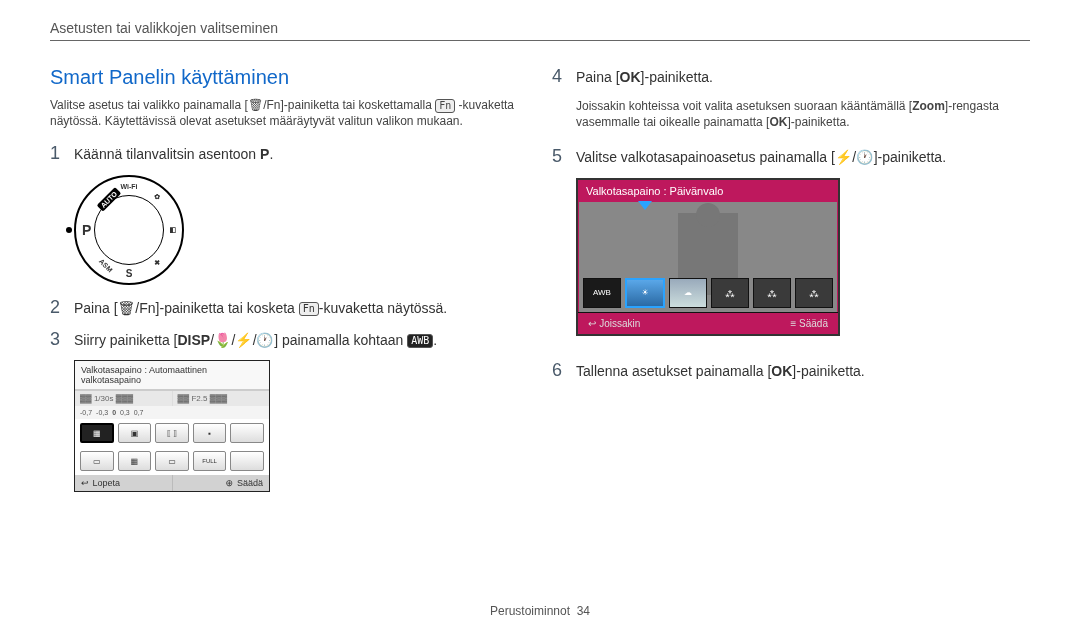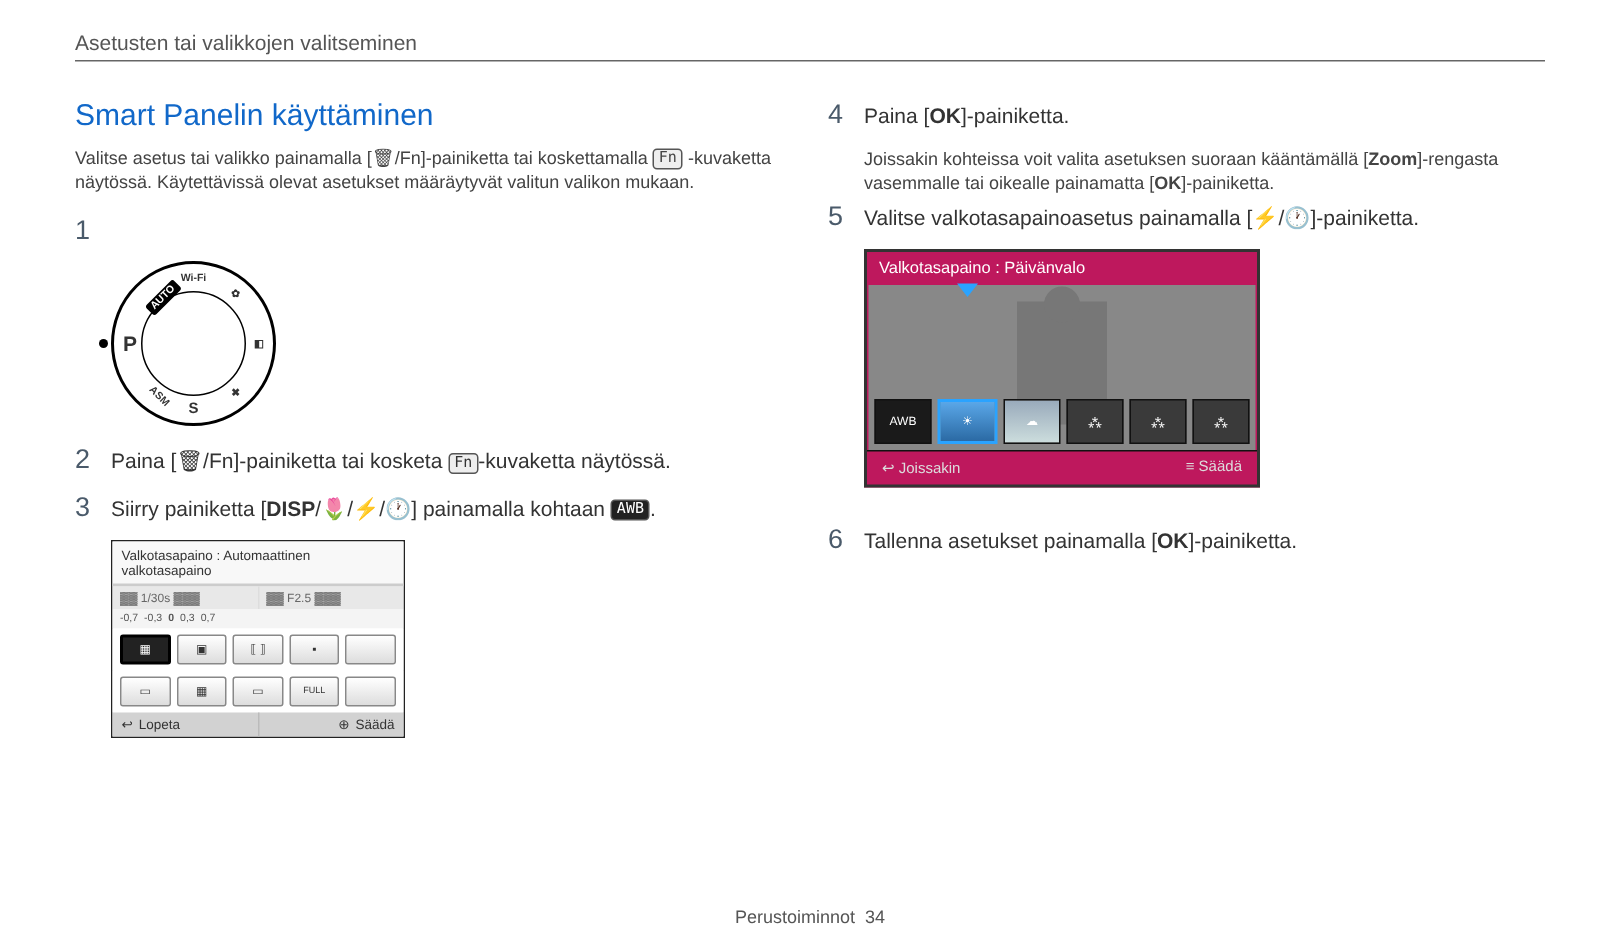--- a/index.html
+++ b/index.html
@@ -74,21 +74,21 @@
     font-size: 18px;
     font-weight: 300;
     min-width: 14px;
   }
   .step-text { padding-top: 2px; line-height:1.4; }
   .note {
     font-size: 12px;
     color: #444;
     line-height: 1.35;
     margin-left: 24px;
-    margin-bottom: 4px;
+    margin-bottom: 16px;
   }
   .bold-inline { font-weight: bold; }
   .dial-wrap {
     margin: 8px 0 12px 24px;
   }
   .dial {
     width: 110px; height: 110px;
     border: 2px solid #000;
     border-radius: 50%;
     position: relative;
@@ -222,20 +222,23 @@
     <h1 class="section-title">Smart Panelin käyttäminen</h1>
 
     <p class="intro">
       <span>Valitse asetus tai valikko painamalla [</span><span class="small-symbol">🗑/Fn</span><span>]-painiketta tai koskettamalla </span><span class="inline-icon">Fn</span>
       <span>-kuvaketta näytössä. Käytettävissä olevat asetukset määräytyvät valitun valikon mukaan.</span>
     </p>
 
 
     <div class="step">
       <div class="step-num">1</div>
+      <div class="step-text">
+        <span>Käännä tilanvalitsin asentoon </span><b>P</b><span>.</span>
+      </div>
     </div>
 
     <div class="dial-wrap">
       <div class="dial">
         <div class="dial-inner"></div>
         <div class="dial-dot"></div>
         <div class="dial-p">P</div>
         <div class="dial-lbl dial-auto">AUTO</div>
         <div class="dial-lbl dial-wifi">Wi-Fi</div>
         <div class="dial-lbl dial-asm">ASM</div>

